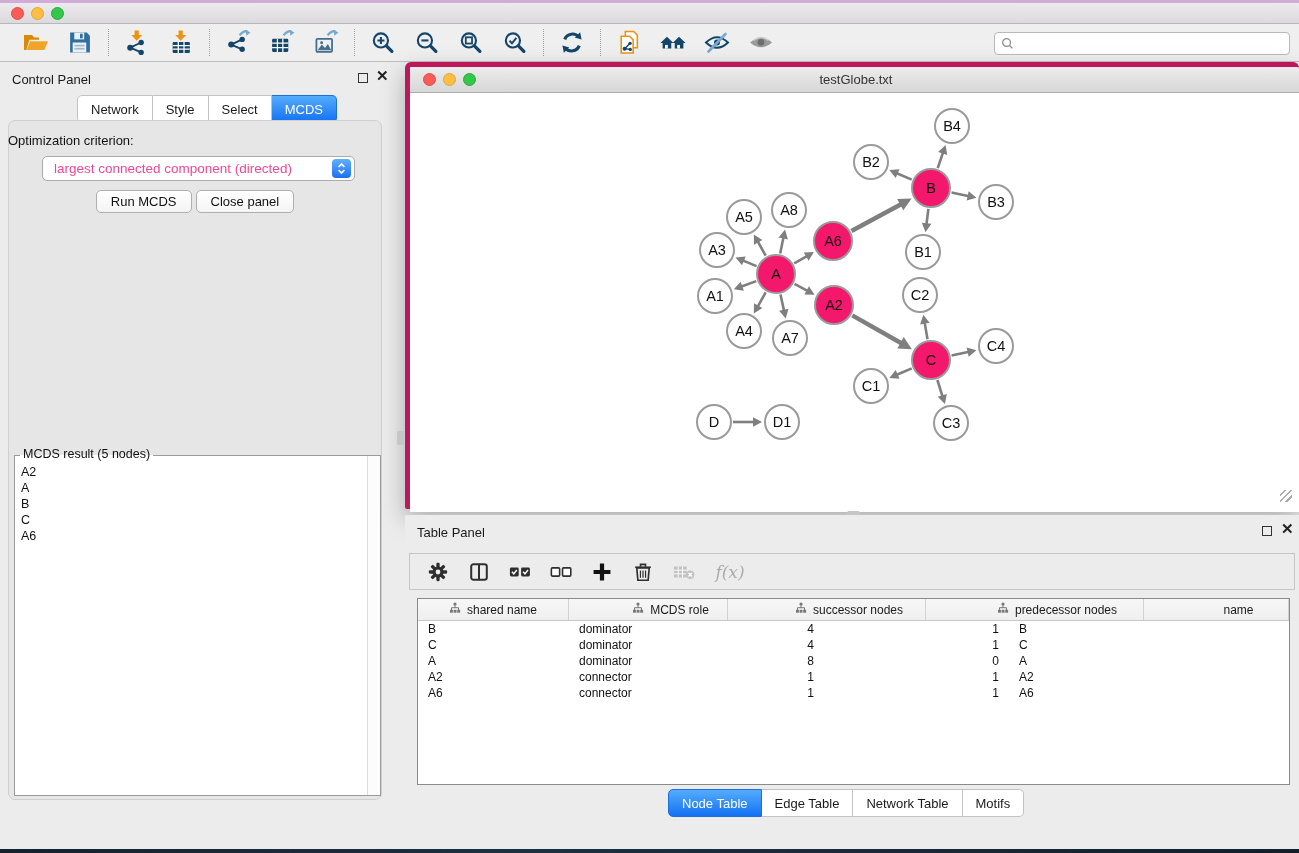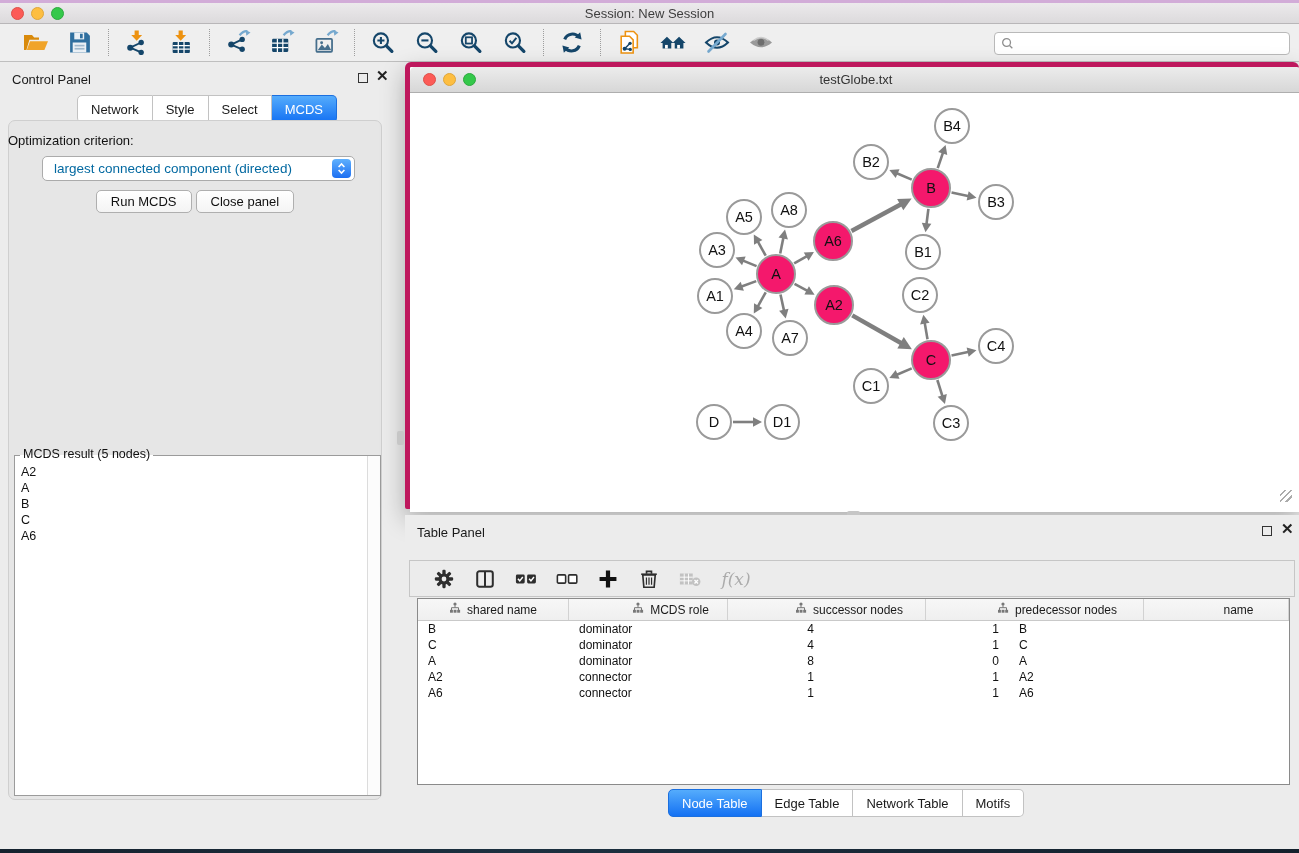--- a/index.html
+++ b/index.html
@@ -40,21 +40,21 @@
   #cp-tabs { left:77px; top:33px; }
   .tab { background:#fff; border:1px solid #C2C2C2; border-left:none; font-size:13px; color:#1A1A1A;
     display:flex; align-items:center; justify-content:center; padding:0 13px; cursor:pointer; }
   .tab:first-child { border-left:1px solid #C2C2C2; border-radius:5px 0 0 5px; }
   .tab:last-child { border-radius:0 5px 5px 0; }
   .tab.active { background:linear-gradient(#55ACFC,#1471F3); color:#fff; border-color:#1B6FDF; }
   #cp-inner { left:8px; top:58px; width:374px; height:680px; background:#E6E6E6; border:1px solid #CFCFCF; border-radius:7px; }
   #opt-label { left:8px; top:71px; width:374px; font-size:13px; color:#111; }
   #criterion-select { left:42px; top:94px; width:313px; height:25px; background:#fff; border:1px solid #ABABAB; border-radius:5px;
     display:flex; align-items:center; cursor:pointer; }
-  #criterion-value { flex:1; font-size:13.5px; color:#0369a1; padding-left:11px; white-space:nowrap; }
+  #criterion-value { flex:1; font-size:13.5px; color:#ec4899; padding-left:11px; white-space:nowrap; }
   #criterion-stepper { width:19px; height:19px; margin-right:3px; border-radius:4px; background:linear-gradient(#5FB1FE,#1D6FF2);
     display:flex; align-items:center; justify-content:center; }
   #cp-buttons { left:8px; top:128px; width:374px; display:flex; justify-content:center; gap:4px; }
   .mac-btn { height:23px; background:linear-gradient(#FFFFFF,#F4F4F4); border:1px solid #AFAFAF; border-radius:5px;
     font-size:13px; color:#111; padding:0 14px; cursor:pointer; font-family:"Liberation Sans",sans-serif; }
   #result-box { left:14px; top:393px; width:367px; height:341px; background:#fff; border:1px solid #9B9B9B; }
   #result-title { left:20px; top:385px; font-size:12.5px; color:#111; padding:0 3px;
     background:linear-gradient(#E6E6E6 55%, #FFFFFF 55%); }
   #result-list { left:15px; top:402px; width:350px; list-style:none; }
   #result-list li { font-size:12.5px; color:#111; line-height:16px; padding-left:6px; }
@@ -72,21 +72,21 @@
     background:repeating-linear-gradient(135deg, transparent 0 3px, #ABABAB 3px 4.5px); cursor:nwse-resize; }
   .mini-thumb { background:#C6C6C6; border-radius:2px; }
   #thumb-left { left:397px; top:431px; width:7px; height:14px; }
   #thumb-bottom { left:847px; top:511px; width:13px; height:6px; }
 
   
   #table-panel { left:405px; top:515px; width:894px; height:302px; background:#ECECEC; }
   #tp-title { left:12px; top:10px; font-size:13px; color:#1A1A1A; }
   #tp-float { left:857px; top:11px; } #tp-close { left:876px; top:9px; }
   #table-toolbar { left:4px; top:38px; width:886px; height:37px; border:1px solid #C6C6C6;
-    display:flex; align-items:center; gap:17px; padding-left:22px;margin-top:7px; }
+    display:flex; align-items:center; gap:17px; padding-left:16px; }
   .tt-btn { width:24px; height:24px; border:none; background:transparent; display:flex; align-items:center; justify-content:center; cursor:pointer; }
   .tt-btn svg { width:22px; height:22px; }
   .tt-btn.wide svg { width:26px; }
   .fx-label { font-family:"DejaVu Serif", serif; font-style:italic; font-size:17px; color:#ABABAB; }
   #table-grid { left:12px; top:83px; width:873px; height:187px; background:#fff; border:1px solid #8A8A8A; overflow:hidden; }
   .tg-header { display:grid; grid-template-columns:151px 114px 153px 173px 100px 1fr; height:22px;
     background:linear-gradient(#F7F7F7,#EFEFEF); border-bottom:1px solid #C9C9C9;gap:45px; }
   .tg-hcell { display:flex; align-items:center; justify-content:center; gap:6px; font-size:12px; color:#1A1A1A;
     border-right:1px solid #D2D2D2; cursor:pointer; }
   .tg-hcell svg { width:12px; height:12px; }
@@ -108,21 +108,20 @@
   #memory-dot { width:10px; height:10px; border-radius:50%; background:#1CA23C; }
   #desktop-strip { left:0; top:849px; width:1299px; height:4px; background:linear-gradient(90deg,#15222E,#1C3040 40%,#13202C); }
 </style>
 </head>
 <body>
 
 <div id="titlebar" class="abs">
   <span class="abs tl red"></span>
   <span class="abs tl yellow"></span>
   <span class="abs tl green"></span>
-  <div class="abs" id="app-title">Session: New Session</div>
 </div>
 
 <div id="toolbar" class="abs">
   <div id="main-toolbar-groups" style="display:flex;align-items:center;">
       <div class="tb-group">
         <button class="tb-btn">
           <svg viewBox="0 0 26 24">
             <path d="M1 4.5h8l2.2 2.5H16v2.2H6.4L3.4 19.5H1z" fill="#D98A0B"></path>
             <path d="M3.8 19.5l3.2-8.7H25l-3.6 8.7z" fill="#F0A42A"></path>
           </svg>

